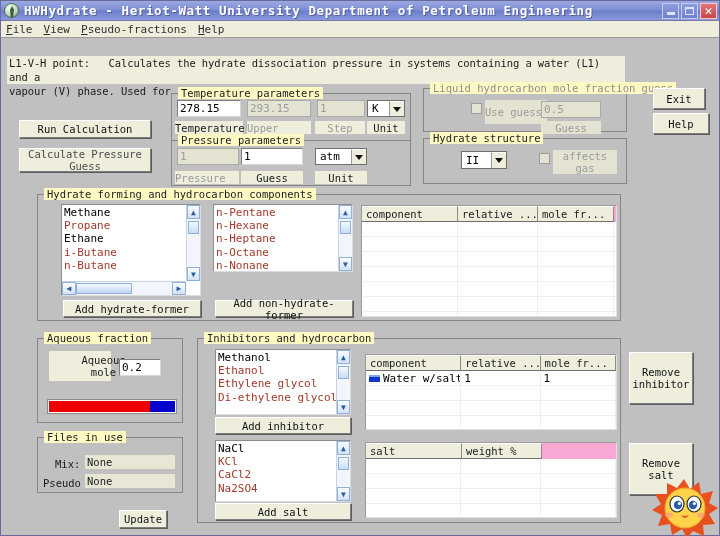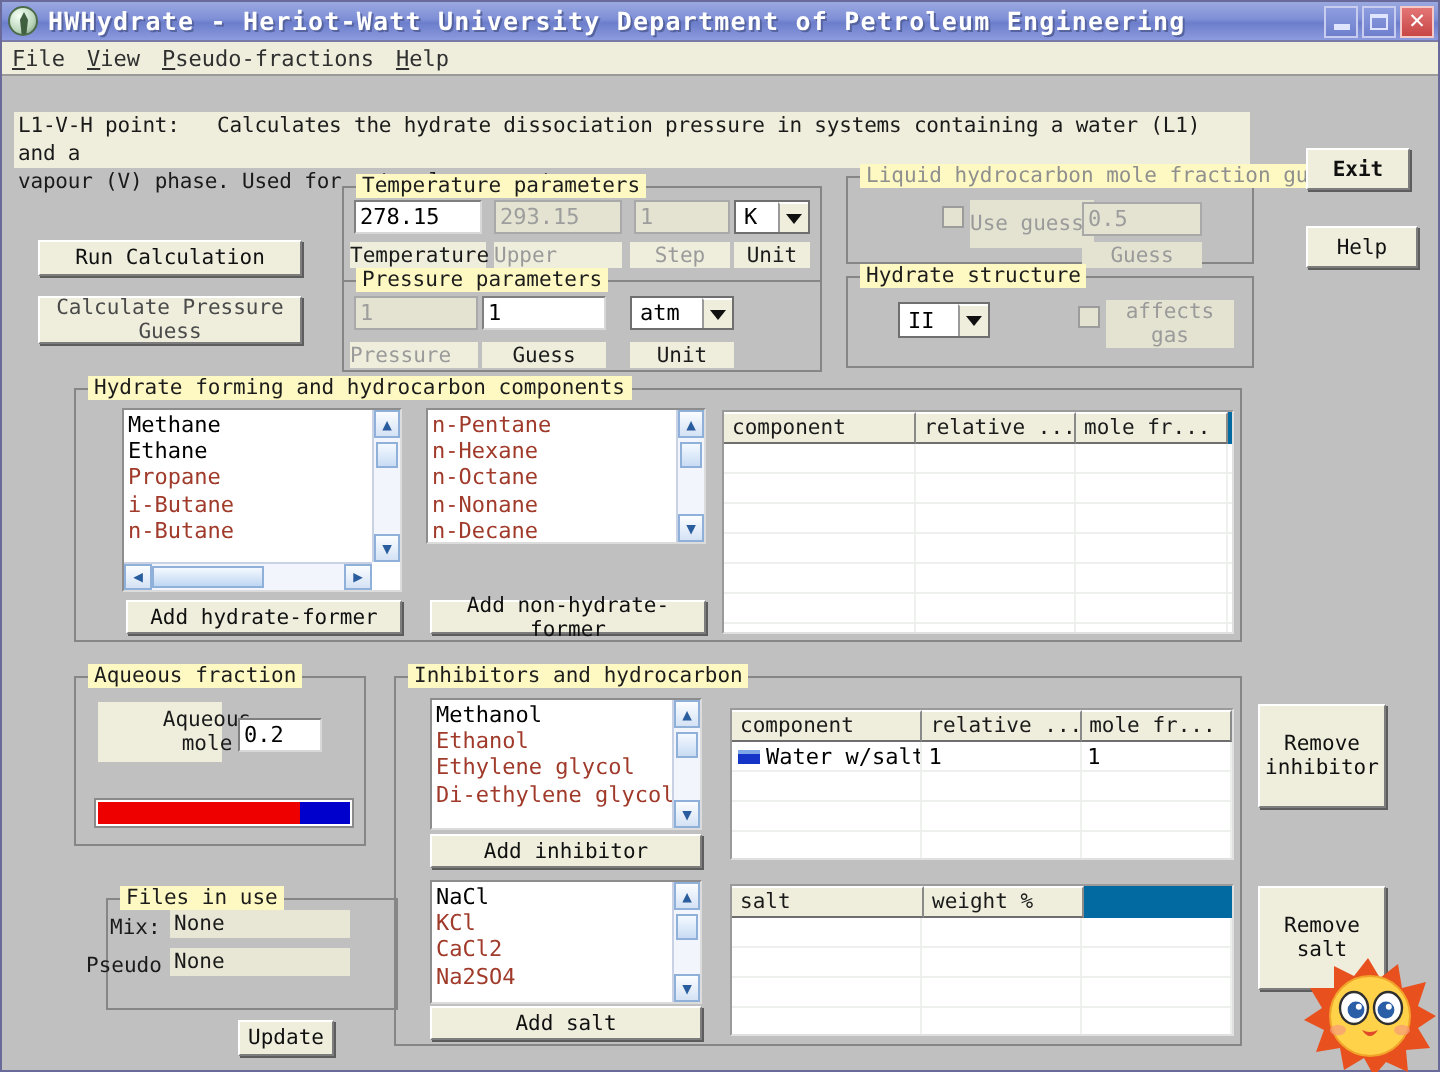--- a/index.html
+++ b/index.html
@@ -131,21 +131,21 @@
          border-top:1px solid #c8d2e4; display:flex; align-items:stretch; }
   .hsb .ar { width:14px; background:linear-gradient(to bottom,#fbfdff,#d4e2f5);
              border:1px solid #8fb0d8; display:flex;align-items:center;justify-content:center;
              color:#2a5d9e; font-size:8px;}
   .hsb .th { width:56px; margin:1px 0; background:linear-gradient(to bottom,#f4f9ff,#bfd6f2);
              border:1px solid #8fb0d8; }
 
   
   .grid { position:absolute; background:#fff; border:1px solid #9a9a9a;
           border-right-color:#e0e0e0; border-bottom-color:#e0e0e0; overflow:hidden; }
-  .grid .hr { display:flex; height:16px; background:#0369a1; }
+  .grid .hr { display:flex; height:16px; background:#f9a8d4; }
   .grid .hc { border-right:1px solid #8a8a8a; border-bottom:1px solid #6e6e6e;
               border-top:1px solid #ffffff; background:#efeedd;
               font-size:10.5px; color:#1a1a1a; padding-left:4px; display:flex;
               align-items:center; overflow:hidden; white-space:nowrap;
               font-family:"DejaVu Sans Mono","Liberation Mono",monospace;}
   .grid .row { display:flex; height:15px; border-bottom:1px solid #eef0ee; }
   .grid .cl { border-right:1px solid #eef0ee; font-size:11px; color:#000;
               padding-left:3px; display:flex; align-items:center; overflow:hidden;
               white-space:nowrap; font-family:"DejaVu Sans Mono","Liberation Mono",monospace;}
   .swatch { width:11px; height:7px; background:#1535c8;
@@ -230,59 +230,60 @@
     <div class="lg">Liquid hydrocarbon mole fraction guess</div>
   </div>
   <div class="cbx" style="left:470px; top:102px;"></div>
   <div class="lblbox dis" style="left:484px; top:99px; width:62px; height:24px; justify-content:flex-start; flex-wrap:wrap; background:#e4e3d2;">Use guess</div>
   <div class="txt dis" style="position:absolute; left:540px; top:100px; width:60px; height:17px;">0.5</div>
   <div class="lblbox dis" style="left:540px; top:120px; width:60px; height:13px; justify-content:center; background:#e4e3d2;">Guess</div>
 
   <div class="grp" style="left:422px; top:137px; width:204px; height:46px;">
     <div class="lg">Hydrate structure</div>
   </div>
-  <div class="combo" style="left:448px; top:150px; width:46px; height:18px;">
+  <div class="combo" style="left:460px; top:150px; width:46px; height:18px;">
     <div class="cval">II</div>
     <div class="carr"></div>
   </div>
   <div class="cbx" style="left:538px; top:152px;"></div>
   <div class="lblbox dis" style="left:552px; top:149px; width:64px; height:24px; justify-content:flex-start; background:#e4e3d2;">affects gas</div>
 
-  <div class="btn" style="position:absolute; left:652px; top:73px; width:52px; height:21px;font-weight:bold;">Exit</div>
+  <div class="btn" style="position:absolute; left:652px; top:87px; width:52px; height:21px;">Exit</div>
   <div class="btn" style="position:absolute; left:652px; top:112px; width:56px; height:21px;">Help</div>
 
   <div class="grp" style="left:36px; top:193px; width:584px; height:127px;">
     <div class="lg">Hydrate forming and hydrocarbon components</div>
   </div>
 
   <div class="lst" style="left:60px; top:203px; width:140px; height:92px;">
     <div class="items" id="formersList">
         <div class="it blk">Methane</div>
+        <div class="it">Propane</div>
         <div class="it blk">Ethane</div>
-        <div class="it">Propane</div>
         <div class="it">i-Butane</div>
         <div class="it">n-Butane</div>
       </div>
     <div class="vsb" style="bottom:14px;">
       <div class="ar">▲</div>
       <div class="th" style="top:16px;"></div>
       <div class="ar bot">▼</div>
     </div>
     <div class="hsb">
       <div class="ar">◀</div>
       <div class="th"></div>
       <div class="ar" style="margin-left:auto">▶</div>
     </div>
   </div>
   <div class="btn" style="position:absolute; left:62px; top:299px; width:138px; height:17px;">Add hydrate-former</div>
 
   <div class="lst" style="left:212px; top:203px; width:140px; height:68px;">
     <div class="items" id="nonFormersList">
         <div class="it">n-Pentane</div>
         <div class="it">n-Hexane</div>
+        <div class="it">n-Heptane</div>
         <div class="it">n-Octane</div>
         <div class="it">n-Nonane</div>
         <div class="it">n-Decane</div>
         <div class="it">n-Undecane</div>
       </div>
     <div class="vsb">
       <div class="ar">▲</div>
       <div class="th" style="top:16px;"></div>
       <div class="ar bot">▼</div>
     </div>
@@ -445,21 +446,21 @@
           <div class="cl" style="width: 96px;"></div>
           <div class="cl" style="width: 80px;"></div>
           <div class="cl" style="width: 76px;"></div>
         </div>
       </div>
   </div>
   <div class="btn" style="position:absolute; left:628px; top:442px; width:64px; height:52px; flex-direction:column;">
     <span style="white-space:pre-line; text-align:center;">Remove salt</span>
   </div>
 
-  <div class="grp" style="left:36px; top:448px; width:146px; height:56px;margin-left:16px;">
+  <div class="grp" style="left:36px; top:436px; width:146px; height:56px;">
     <div class="lg">Files in use</div>
   </div>
   <div class="lbl" style="left:54px; top:457px;">Mix:</div>
   <div class="lblbox" style="left:84px; top:454px; width:90px; height:14px; justify-content:flex-start; padding-left:2px; background:#e8e7d6;">None</div>
   <div class="lbl" style="left:42px; top:476px;">Pseudo</div>
   <div class="lblbox" style="left:84px; top:473px; width:90px; height:14px; justify-content:flex-start; padding-left:2px; background:#e8e7d6;">None</div>
   <div class="btn" style="position:absolute; left:118px; top:509px; width:48px; height:18px;">Update</div>
 
   <svg class="sun" style="left:648px; top:476px;" viewBox="0 0 70 62">
     <g>

